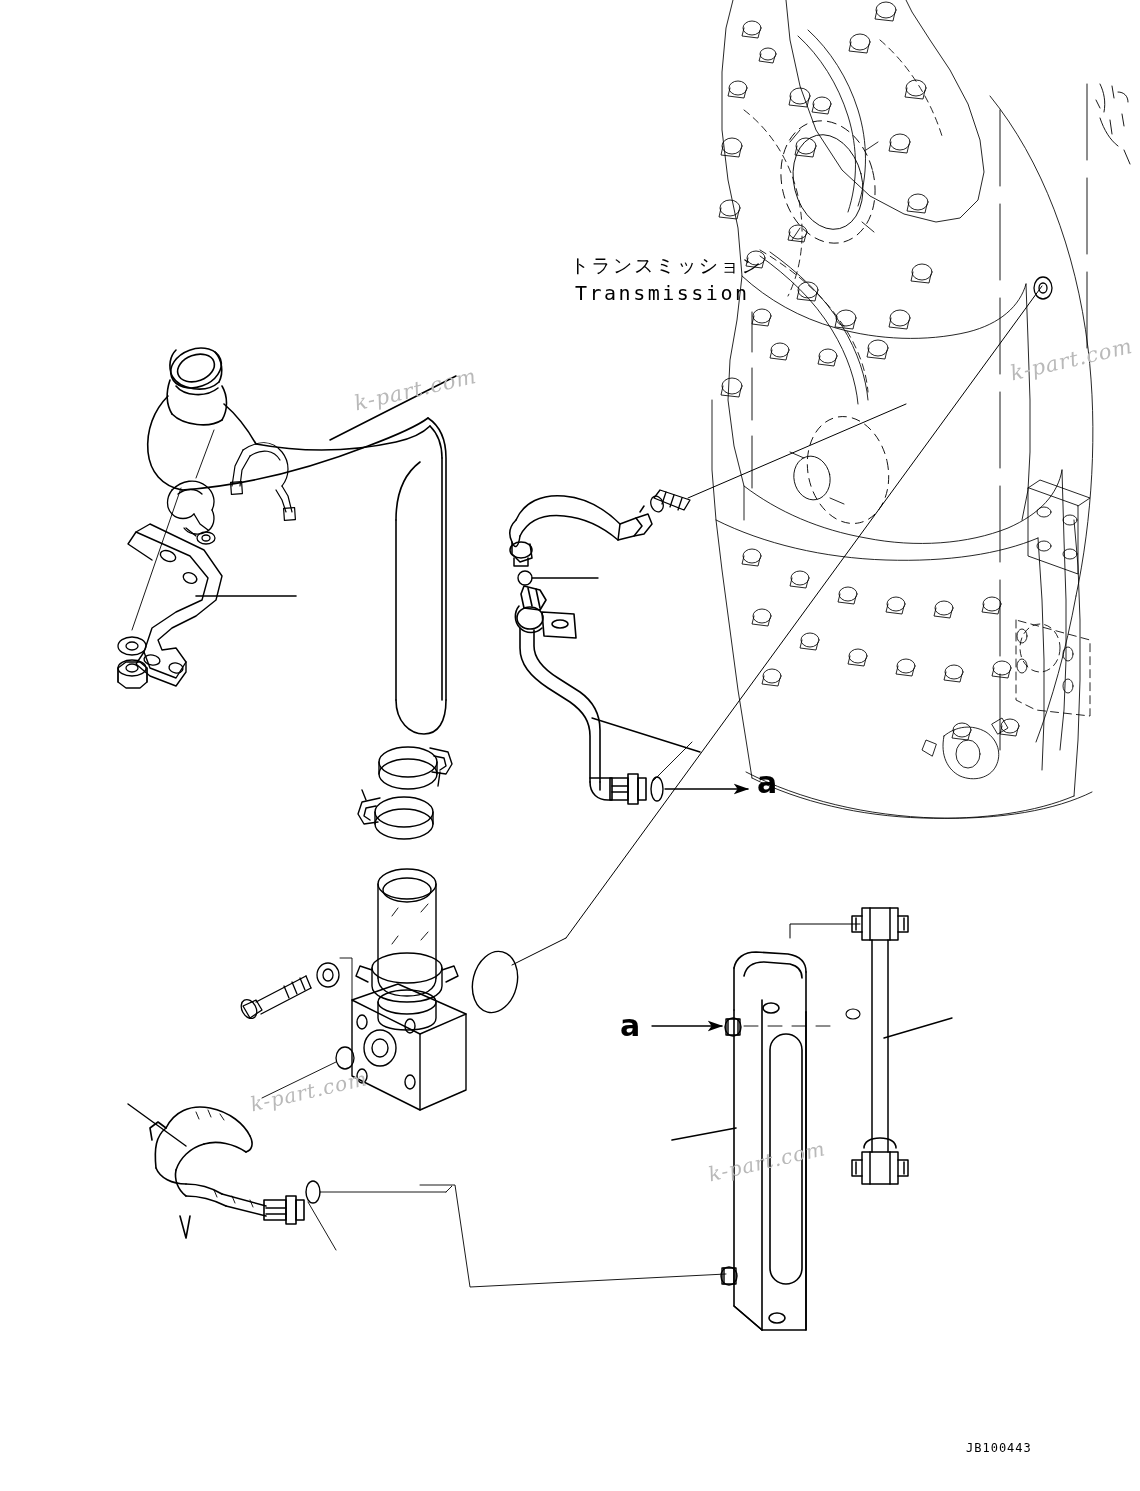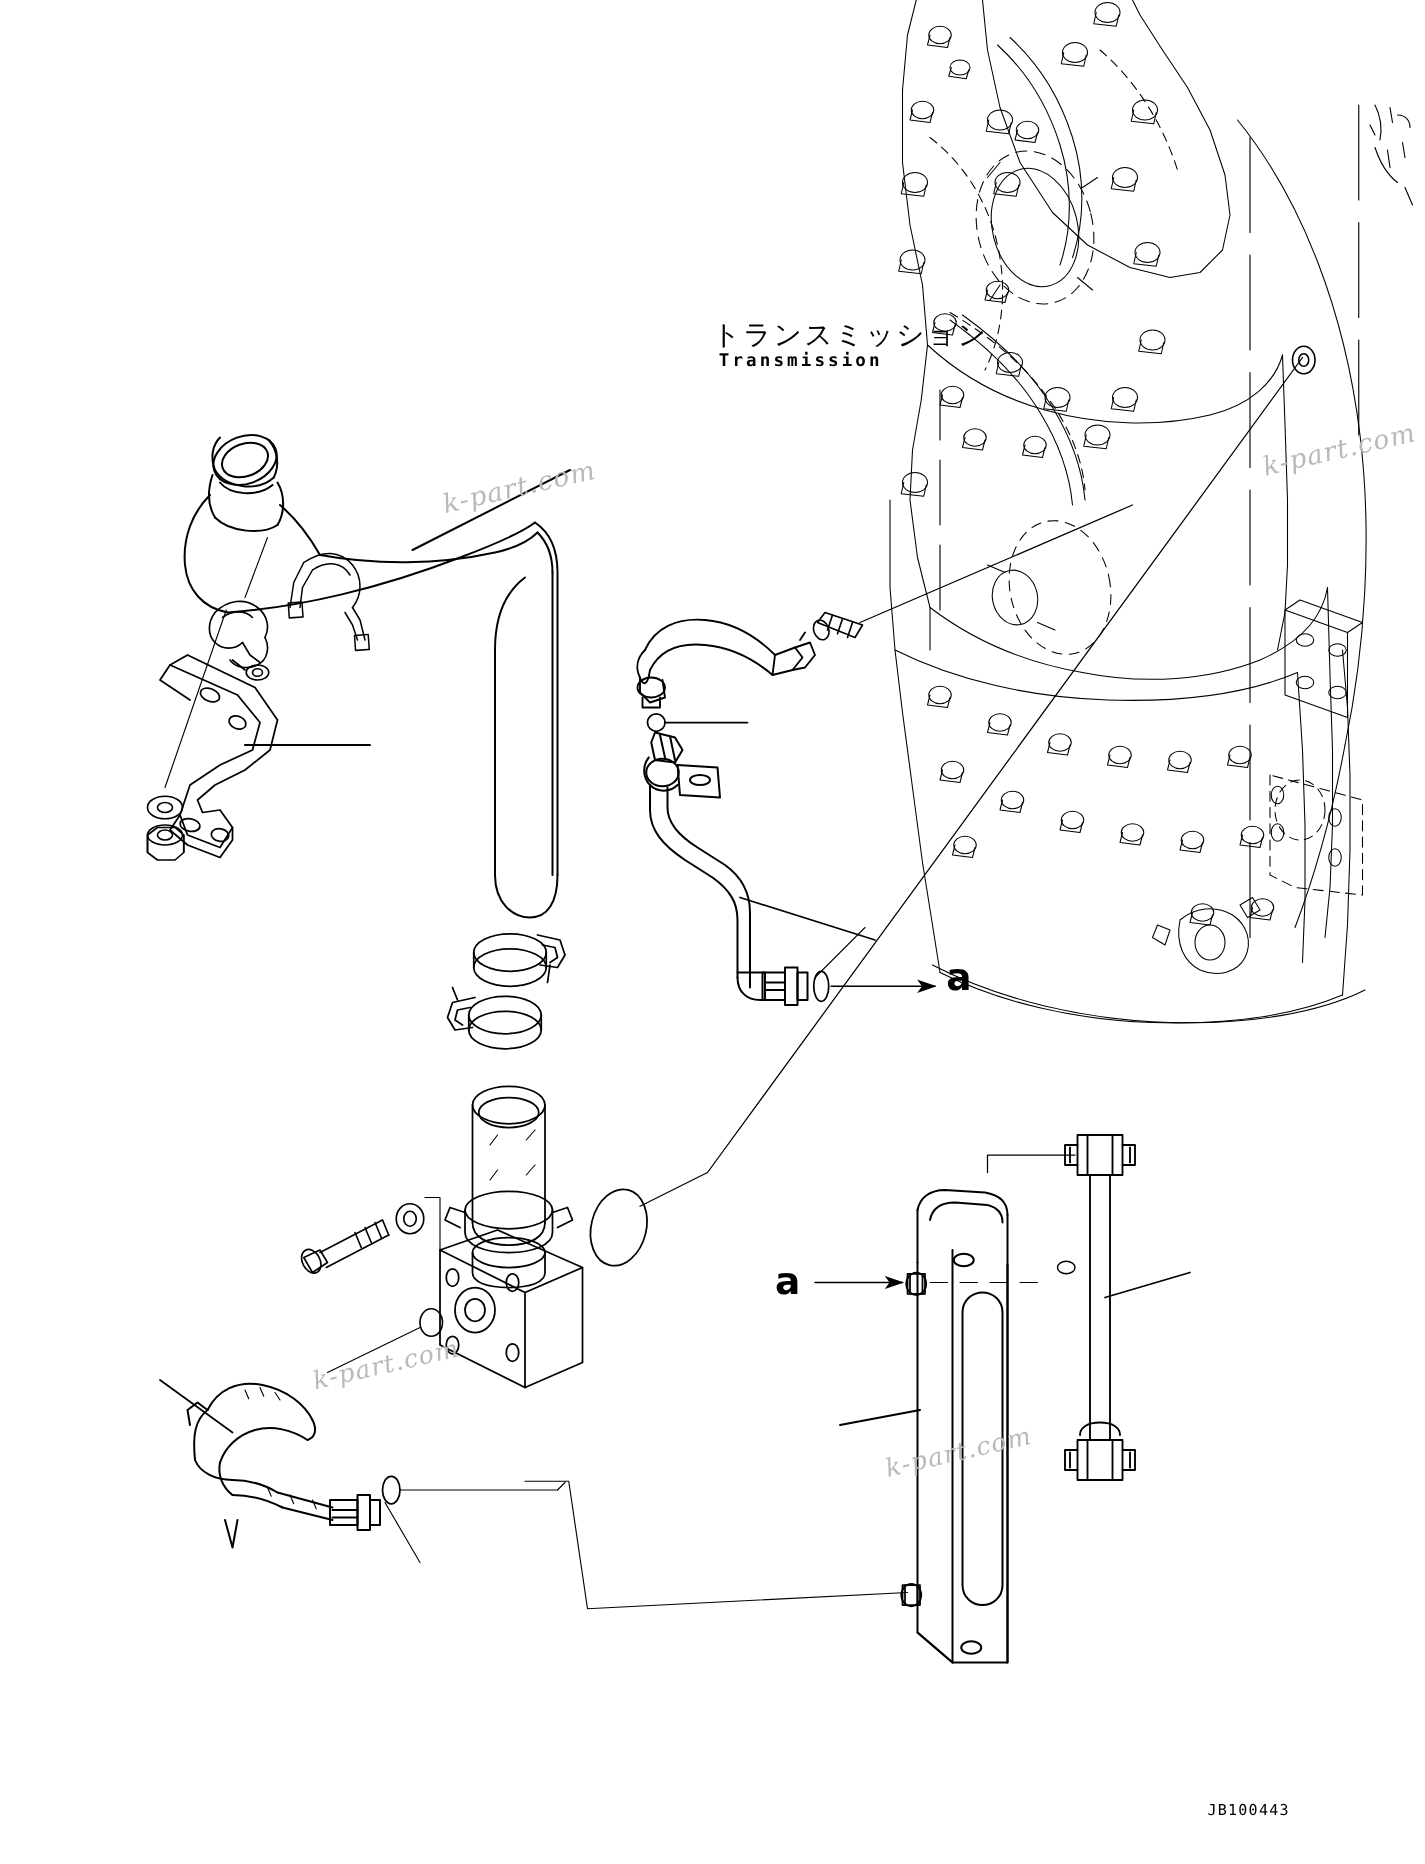--- a/index.html
+++ b/index.html
@@ -13,22 +13,22 @@
     overflow:hidden;
   }
   #drawing{position:absolute;left:0;top:0;width:1140px;height:1491px;}
   .lbl{
     position:absolute;
     color:#000;
     white-space:pre;
     font-family:"DejaVu Sans Mono", monospace;
     letter-spacing:1px;
   }
-  #jp-label{left:570px;top:253px;font-size:22px;letter-spacing:2px;}
-  #en-label{left:575px;top:281px;font-size:14px;letter-spacing:2.5px;font-weight:bold;}
+  #jp-label{left:570px;top:253px;font-size:19px;letter-spacing:2px;}
+  #en-label{left:575px;top:281px;font-size:20px;letter-spacing:2.5px;}
   #dwg-no{left:966px;top:1441px;font-size:12px;letter-spacing:1px;}
   .ref-a{
     position:absolute;
     font-family:"DejaVu Sans", sans-serif;
     font-size:30px;
     font-weight:600;
     color:#000;
   }
   #ref-a-right{left:757px;top:765px;}
   #ref-a-left{left:620px;top:1008px;}

